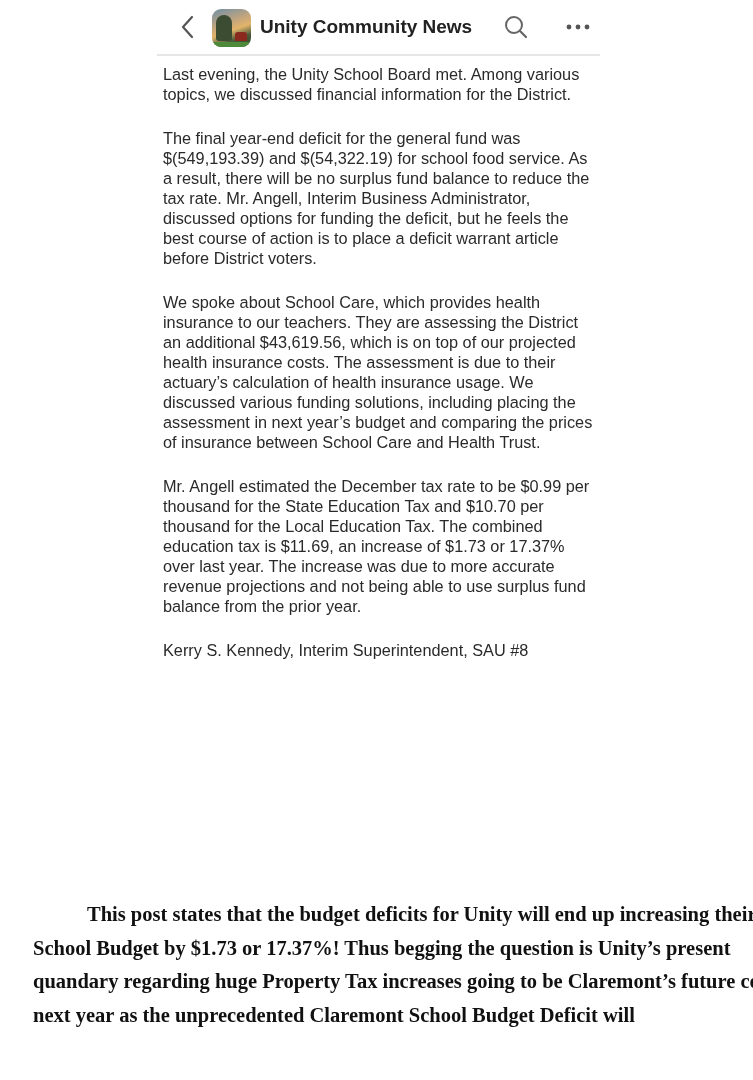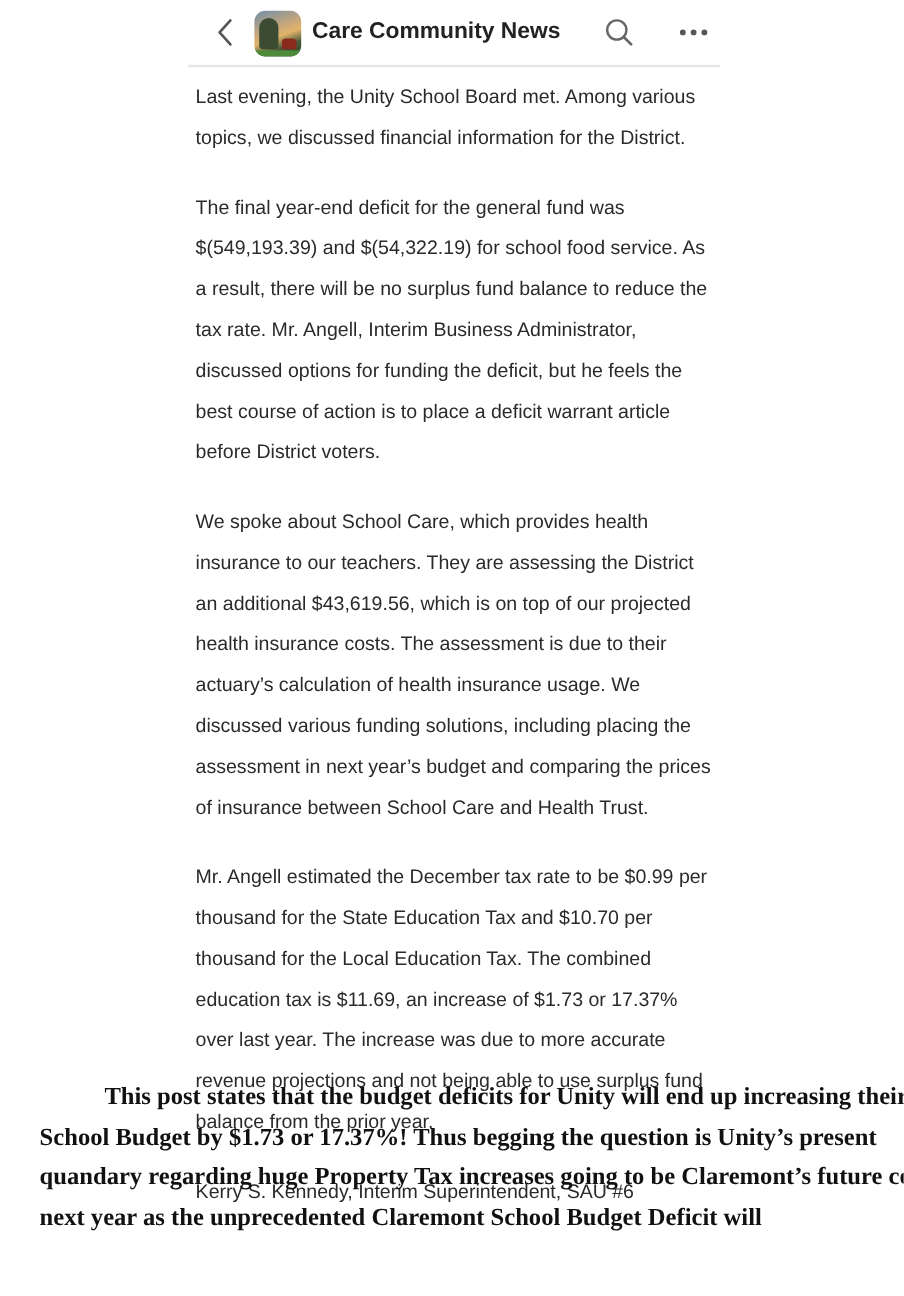--- a/index.html
+++ b/index.html
@@ -8,54 +8,54 @@
   .appbar { position:relative; height:54px; border-bottom:2px solid #e6e6e6; margin:0 0 0 0; }
   .back { position:absolute; left:18px; top:12px; width:26px; height:30px; cursor:pointer; }
   .avatar { position:absolute; left:55px; top:9px; width:39px; height:38px; border-radius:9px;
     background: linear-gradient(160deg,#6f8fa8 0%,#c9a77a 40%,#e2b46a 55%,#4a5a3a 75%,#2f4a2a 100%); overflow:hidden; }
   .avatar .tree { position:absolute; left:4px; top:6px; width:16px; height:26px; background:#3b4c33; border-radius:8px 8px 3px 3px; }
   .avatar .barn { position:absolute; right:4px; bottom:6px; width:12px; height:9px; background:#8a2a1f; border-radius:3px 3px 0 0; }
   .avatar .grass { position:absolute; left:0; right:0; bottom:0; height:5px; background:#4d8a3a; }
   .title { position:absolute; left:103px; top:16px; font-family:"Liberation Sans", sans-serif; font-weight:bold; font-size:19px; color:#222; }
   .search { position:absolute; left:346px; top:14px; width:26px; height:26px; cursor:pointer; }
   .more { position:absolute; left:408px; top:17px; width:26px; height:20px; cursor:pointer; }
-  .post { padding:8px 6px 0 6px; font-family:"Liberation Sans", sans-serif; font-size:16.3px; line-height:34px; color:#2a2a2a; }
+  .post { padding:8px 6px 0 6px; font-family:"Liberation Sans", sans-serif; font-size:16.3px; line-height:20px; color:#2a2a2a; }
   .post p { margin:0 0 24px 0; }
   .commentary { position:absolute; left:0; top:898px; width:753px; font-family:"Liberation Serif", serif; font-weight:bold; font-size:20.5px; line-height:33.5px; color:#111;padding-left:33px; }
   .commentary p { margin:0; text-indent:54px; }
 </style>
 </head>
 <body>
 
 <div class="phone">
   <div class="appbar">
     <svg class="back" viewBox="0 0 26 30">
       <polyline points="17,5 8,15 17,25" fill="none" stroke="#555" stroke-width="2.2" stroke-linecap="round" stroke-linejoin="round"></polyline>
     </svg>
     <div class="avatar">
       <div class="tree"></div>
       <div class="barn"></div>
       <div class="grass"></div>
     </div>
-    <div class="title">Care Community News</div>
+    <div class="title">Unity Community News</div>
     <svg class="search" viewBox="0 0 26 26">
       <circle cx="11" cy="11" r="8" fill="none" stroke="#666" stroke-width="2"></circle>
       <line x1="17" y1="17" x2="23" y2="23" stroke="#666" stroke-width="2.2" stroke-linecap="round"></line>
     </svg>
     <svg class="more" viewBox="0 0 26 20">
       <circle cx="4" cy="10" r="2.4" fill="#555"></circle>
       <circle cx="13" cy="10" r="2.4" fill="#555"></circle>
       <circle cx="22" cy="10" r="2.4" fill="#555"></circle>
     </svg>
   </div>
 
   <div class="post">
     <p>Last evening, the Unity School Board met. Among various topics, we discussed financial information for the District.</p>
     <p>The final year-end deficit for the general fund was $(549,193.39) and $(54,322.19) for school food service. As a result, there will be no surplus fund balance to reduce the tax rate. Mr. Angell, Interim Business Administrator, discussed options for funding the deficit, but he feels the best course of action is to place a deficit warrant article before District voters.</p>
     <p>We spoke about School Care, which provides health insurance to our teachers. They are assessing the District an additional $43,619.56, which is on top of our projected health insurance costs. The assessment is due to their actuary’s calculation of health insurance usage. We discussed various funding solutions, including placing the assessment in next year’s budget and comparing the prices of insurance between School Care and Health Trust.</p>
     <p>Mr. Angell estimated the December tax rate to be $0.99 per thousand for the State Education Tax and $10.70 per thousand for the Local Education Tax. The combined education tax is $11.69, an increase of $1.73 or 17.37% over last year. The increase was due to more accurate revenue projections and not being able to use surplus fund balance from the prior year.</p>
-    <p>Kerry S. Kennedy, Interim Superintendent, SAU #6</p>
+    <p>Kerry S. Kennedy, Interim Superintendent, SAU #8</p>
   </div>
 </div>
 
 <div class="commentary">
   <p>This post states that the budget deficits for Unity will end up increasing their School Budget by $1.73 or 17.37%!  Thus begging the question is Unity’s present quandary regarding huge Property Tax increases going to be Claremont’s future come next year as the unprecedented Claremont School Budget Deficit will</p>
 </div>
 
 </body></html>

